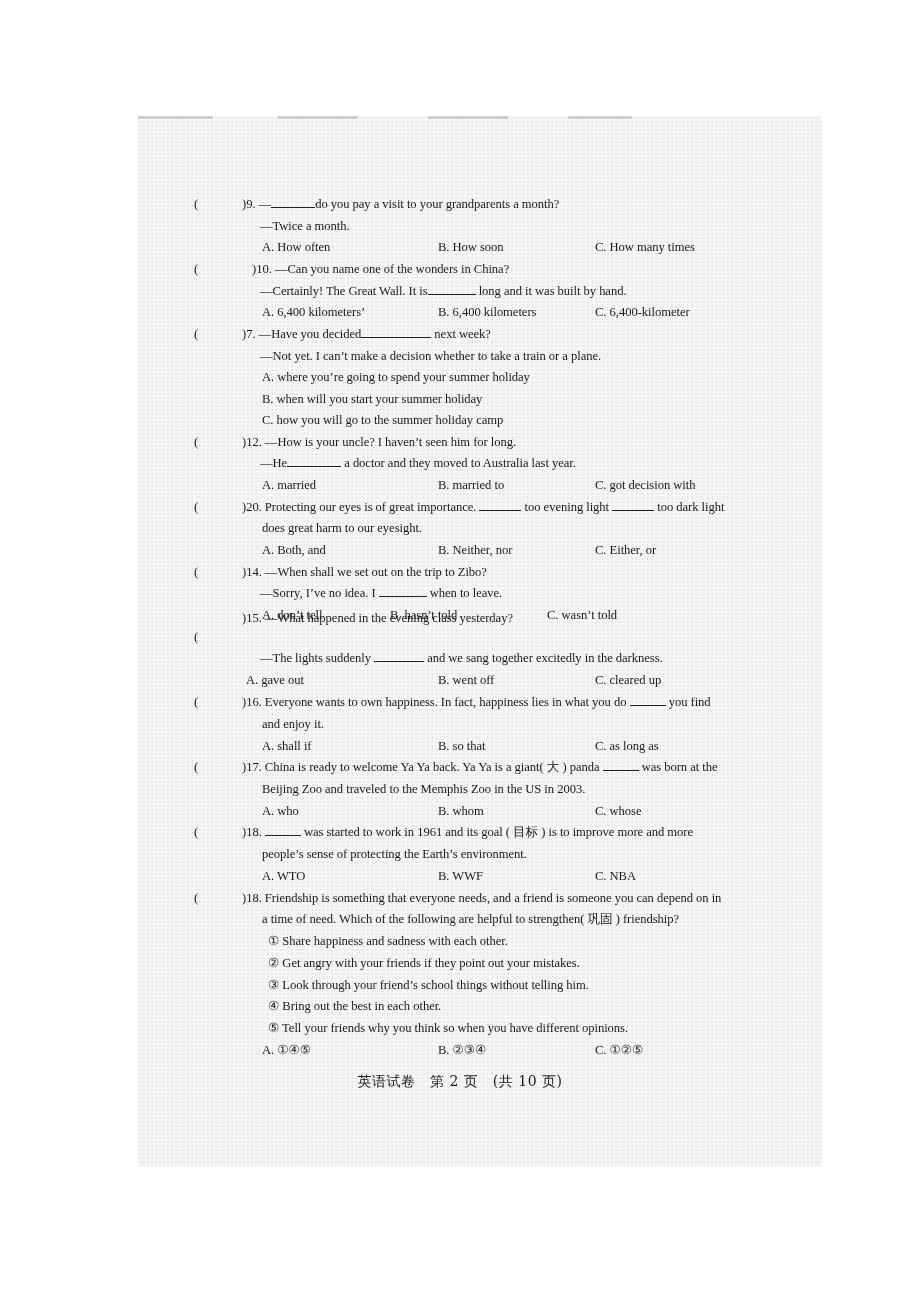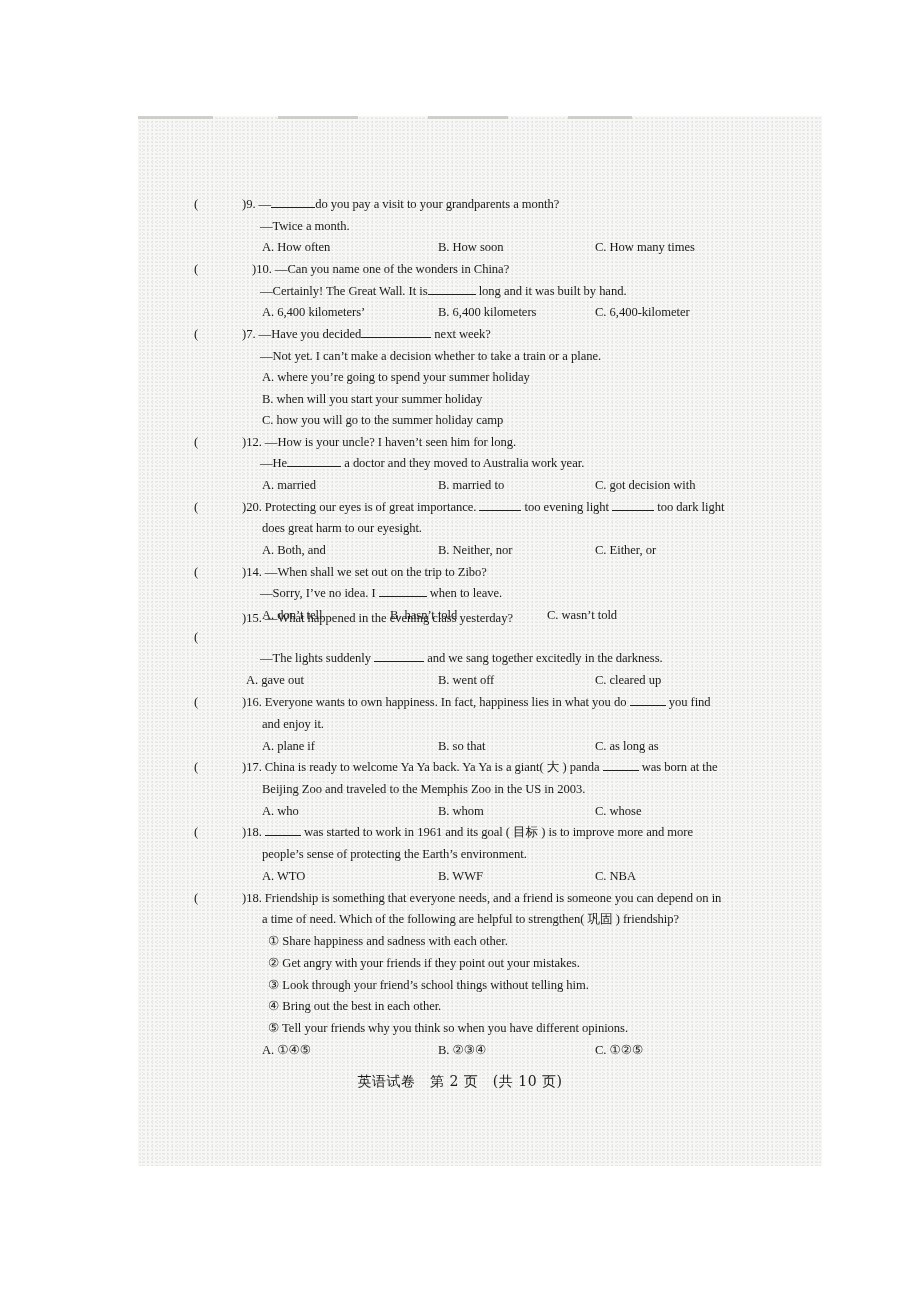--- a/index.html
+++ b/index.html
@@ -65,21 +65,21 @@
   <div class="line" style="left:262px;top:391px">B. when will you start your summer holiday</div>
   <div class="line" style="left:262px;top:412px">C. how you will go to the summer holiday camp</div>
 </div>
 
 <div>
   <span class="line paren" style="top:434px">(</span>
   <div class="line" style="left:242px;top:434px">
     <span>)12. </span><span>—How is your uncle? I haven’t seen him for long.</span>
   </div>
   <div class="line" style="left:260px;top:455px">
-    <span>—He</span><span class="blank" style="width:54px"></span><span> a doctor and they moved to Australia work year.</span>
+    <span>—He</span><span class="blank" style="width:54px"></span><span> a doctor and they moved to Australia last year.</span>
   </div>
   <div class="line" style="left:262px;top:477px">A. married</div>
   <div class="line" style="left:438px;top:477px">B. married to</div>
   <div class="line" style="left:595px;top:477px">C. got decision with</div>
 </div>
 
 <div>
   <span class="line paren" style="top:499px">(</span>
   <div class="line" style="left:242px;top:499px">
     <span>)20. </span><span>Protecting our eyes is of great importance. </span><span class="blank" style="width:42px"></span><span> too evening light </span><span class="blank" style="width:42px"></span><span> too dark light</span>
@@ -115,21 +115,21 @@
   <div class="line" style="left:438px;top:672px">B. went off</div>
   <div class="line" style="left:595px;top:672px">C. cleared up</div>
 </div>
 
 <div>
   <span class="line paren" style="top:694px">(</span>
   <div class="line" style="left:242px;top:694px">
     <span>)16. </span><span>Everyone wants to own happiness. In fact, happiness lies in what you do </span><span class="blank" style="width:36px"></span><span> you find</span>
   </div>
   <div class="line" style="left:262px;top:716px">and enjoy it.</div>
-  <div class="line" style="left:262px;top:738px">A. plane if</div>
+  <div class="line" style="left:262px;top:738px">A. shall if</div>
   <div class="line" style="left:438px;top:738px">B. so that</div>
   <div class="line" style="left:595px;top:738px">C. as long as</div>
 </div>
 
 <div>
   <span class="line paren" style="top:759px">(</span>
   <div class="line" style="left:242px;top:759px">
     <span>)17. </span><span>China is ready to welcome Ya Ya back. Ya Ya is a giant( 大 ) panda </span><span class="blank" style="width:36px"></span><span> was born at the</span>
   </div>
   <div class="line" style="left:262px;top:781px">Beijing Zoo and traveled to the Memphis Zoo in the US in 2003.</div>

